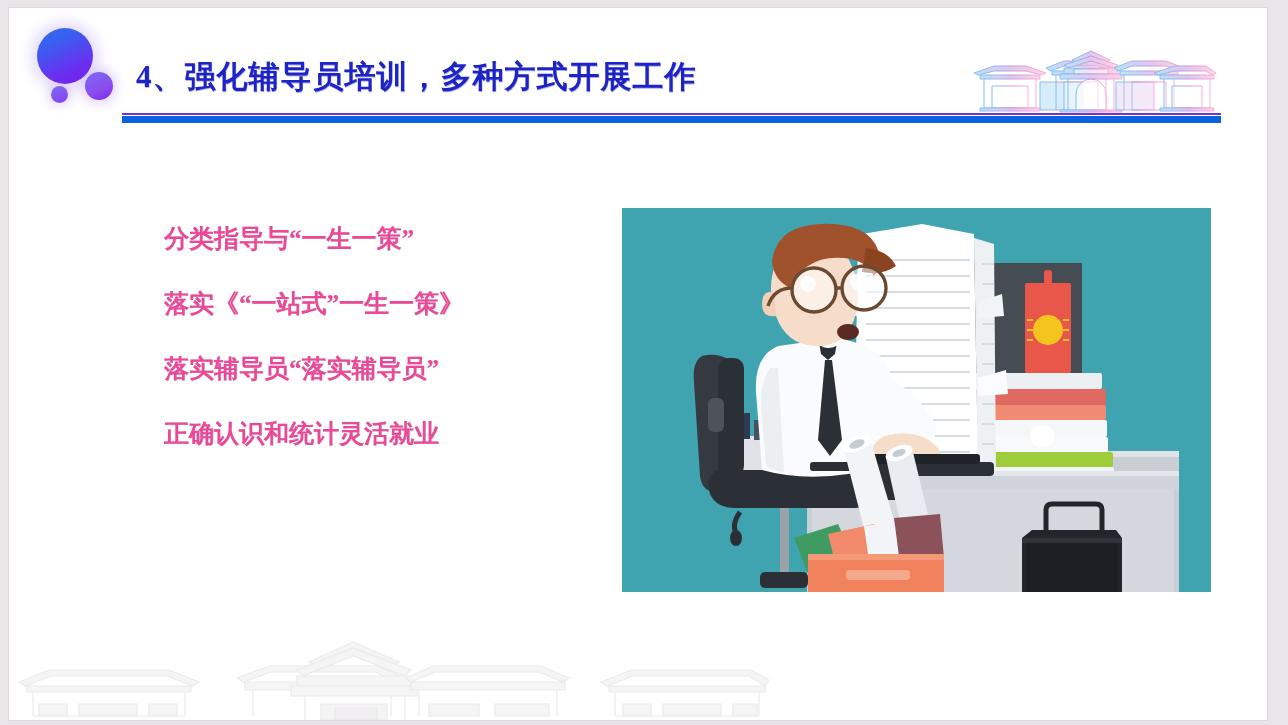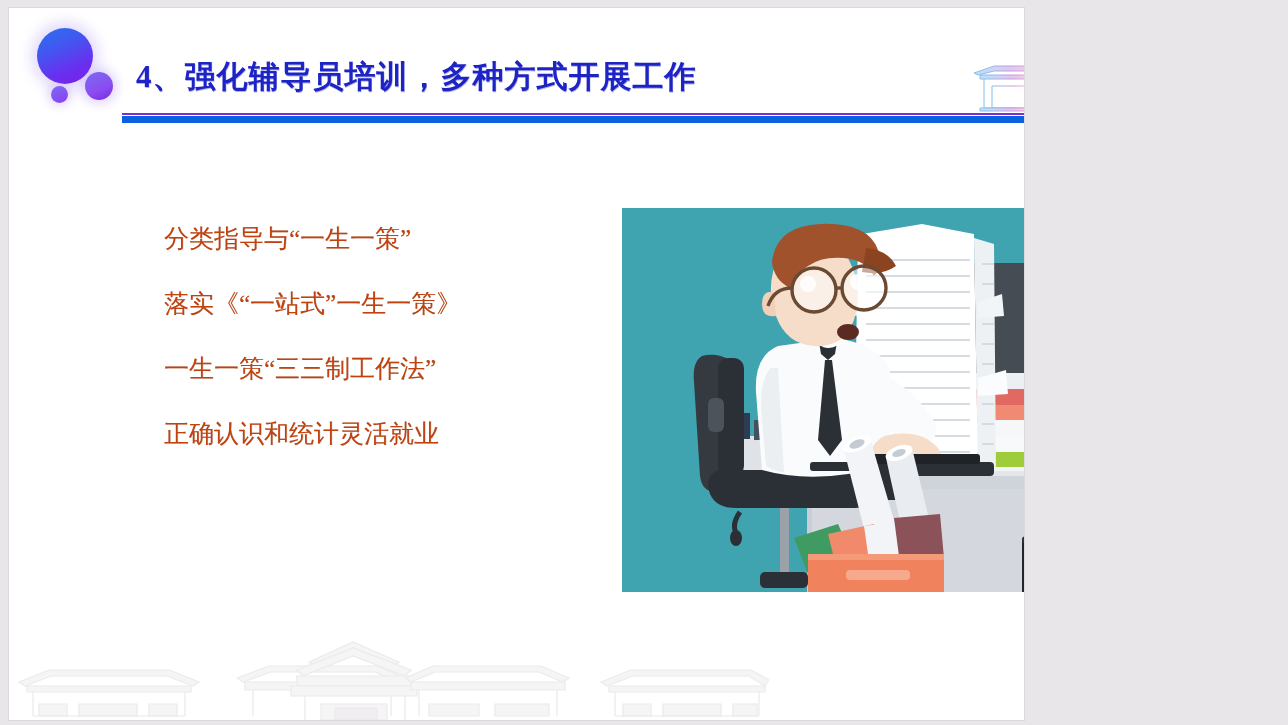--- a/index.html
+++ b/index.html
@@ -19,21 +19,21 @@
     position: absolute;
     left: 0; top: 0;
     width: 1288px;
     height: 725px;
     background: #e9e6e9;
   }
   .slide-page {
     position: absolute;
     left: 9px;
     top: 8px;
-    width: 1015px;
+    width: 1258px;
     height: 712px;
     background: #ffffff;
     overflow: hidden;
     box-shadow: 0 0 0 1px #dcd8dc;
   }
 
   
   .bubble-cluster {
     position: absolute;
     left: 14px;
@@ -118,25 +118,26 @@
   
   .body-lines {
     position: absolute;
     left: 155px;
     top: 218px;
     width: 420px;
   }
   .body-line {
     font-size: 25px;
     line-height: 1;
-    color: #c2410c;
+    color: #ec4899;
     margin-bottom: 40px;
     white-space: nowrap;
     font-family: "Liberation Serif", "DejaVu Serif", serif;
     text-shadow: 0.4px 0.4px 0 rgba(40,40,40,0.25);
+    font-weight: bold;
   }
   .body-line:last-child { margin-bottom: 12px; }
 
   
   .illustration {
     position: absolute;
     left: 613px;
     top: 200px;
     width: 589px;
     height: 384px;
@@ -227,21 +228,21 @@
           <path d="M200 31 L200 60 M246 31 L246 60 M200 60 L246 60"></path>
           <path d="M208 38 L238 38 L238 60 L208 60 Z" fill="#ffffff" fill-opacity="0.35"></path>
           <path d="M196 60 L250 60 L250 63 L196 63 Z" fill="url(#gateGradLite)"></path>
         </g>
       </svg>
     </div>
 
     <div class="body-lines">
       <div class="body-line">分类指导与“一生一策”</div>
       <div class="body-line">落实《“一站式”一生一策》</div>
-      <div class="body-line">一生一策“三三制工作法”</div>
+      <div class="body-line">落实辅导员“落实辅导员”</div>
       <div class="body-line">正确认识和统计灵活就业</div>
     </div>
 
     <div class="illustration">
       <svg viewBox="0 0 589 384" xmlns="http://www.w3.org/2000/svg">
 
         <rect x="0" y="0" width="589" height="384" fill="#3fa3b0"></rect>
 
         <rect x="185" y="243" width="372" height="141" fill="#c9ced5"></rect>
         <rect x="185" y="243" width="372" height="6" fill="#dfe3e8"></rect>

